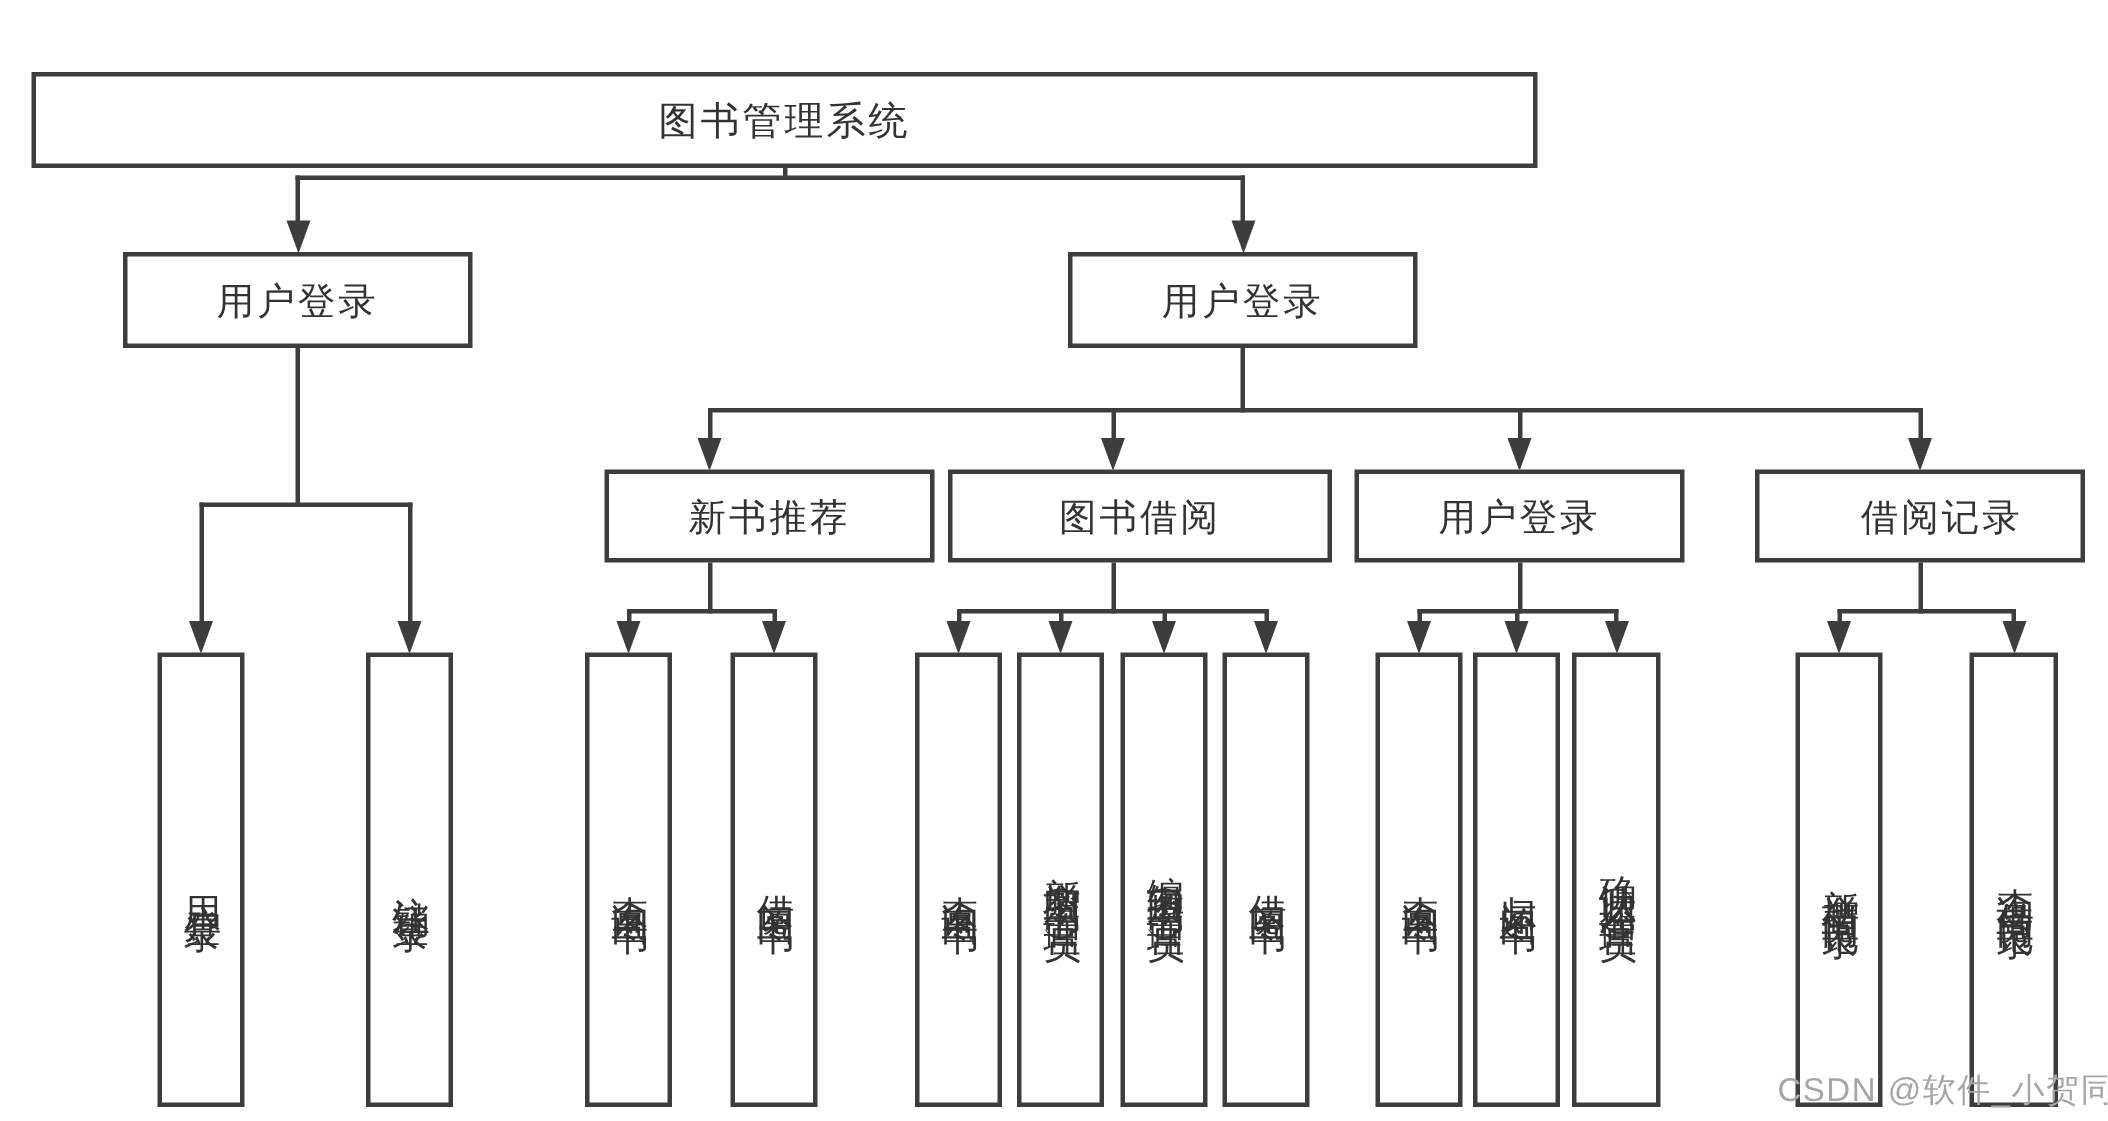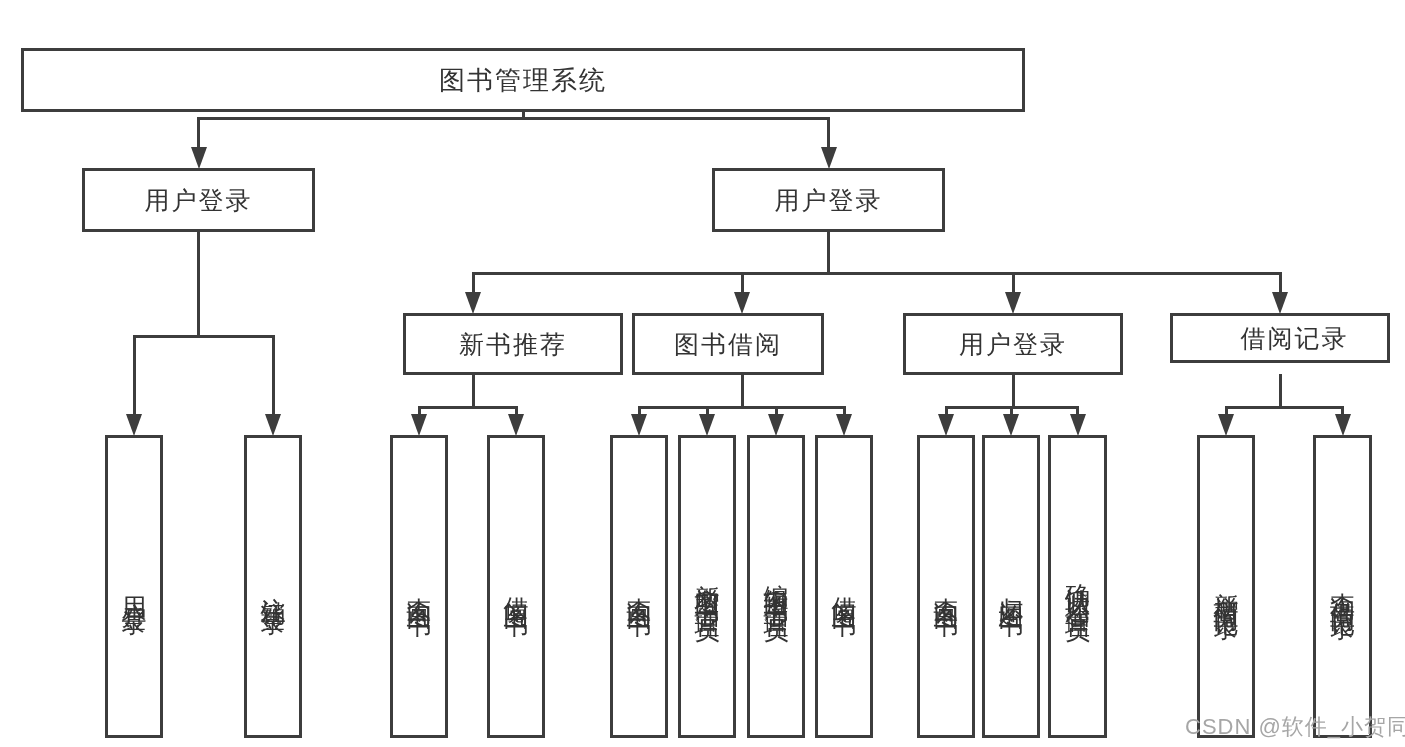--- a/index.html
+++ b/index.html
@@ -125,23 +125,23 @@
       <div class="cline" style="left: 1224.5px; top: 406px; width: 3px; height: 10px;"></div>
       <div class="arrowhead" style="left: 1218px; top: 414px;"></div>
       <div class="cline" style="left: 1341px; top: 406px; width: 3px; height: 10px;"></div>
       <div class="arrowhead" style="left: 1334.5px; top: 414px;"></div>
     </div>
   <div id="nodes" class="layer">
       <div class="node horizontal root" style="left: 21px; top: 14px; width: 1004px; height: 64px; margin-top: 34px;">图书管理系统</div>
       <div class="node horizontal" style="left: 82px; top: 168px; width: 233px; height: 64px;">用户登录</div>
       <div class="node horizontal" style="left: 712px; top: 168px; width: 233px; height: 64px;">用户登录</div>
       <div class="node horizontal" style="left: 363px; top: 313px; width: 220px; height: 62px; margin-left: 40px;">新书推荐</div>
-      <div class="node horizontal" style="left: 632px; top: 313px; width: 192px; height: 62px; font-family: Liberation Mono, monospace;">图书借阅</div>
+      <div class="node horizontal" style="left: 632px; top: 313px; width: 256px; height: 62px; font-family: Liberation Mono, monospace;">图书借阅</div>
       <div class="node horizontal" style="left: 903px; top: 313px; width: 220px; height: 62px;">用户登录</div>
-      <div class="node horizontal" style="left: 1170px; top: 313px; width: 220px; height: 50px; padding-left: 29px;">借阅记录</div>
+      <div class="node horizontal" style="left: 1170px; top: 313px; width: 220px; height: 62px; padding-left: 29px;">借阅记录</div>
       <div class="node vertical" style="left: 105px; top: 435px; width: 58px; height: 303px;">用户登录</div>
       <div class="node vertical" style="left: 244px; top: 435px; width: 58px; height: 303px;">注销登录</div>
       <div class="node vertical" style="left: 390px; top: 435px; width: 58px; height: 303px;">查询图书</div>
       <div class="node vertical" style="left: 487px; top: 435px; width: 58px; height: 303px;">借阅图书</div>
       <div class="node vertical" style="left: 610px; top: 435px; width: 58px; height: 303px;">查询图书</div>
       <div class="node vertical" style="left: 678px; top: 435px; width: 58px; height: 303px;">新增图书（管理员）</div>
       <div class="node vertical" style="left: 747px; top: 435px; width: 58px; height: 303px;">编辑图书（管理员）</div>
       <div class="node vertical" style="left: 815px; top: 435px; width: 58px; height: 303px;">借阅图书</div>
       <div class="node vertical" style="left: 917px; top: 435px; width: 58px; height: 303px;">查询图书</div>
       <div class="node vertical" style="left: 982px; top: 435px; width: 58px; height: 303px;">归还图书</div>

